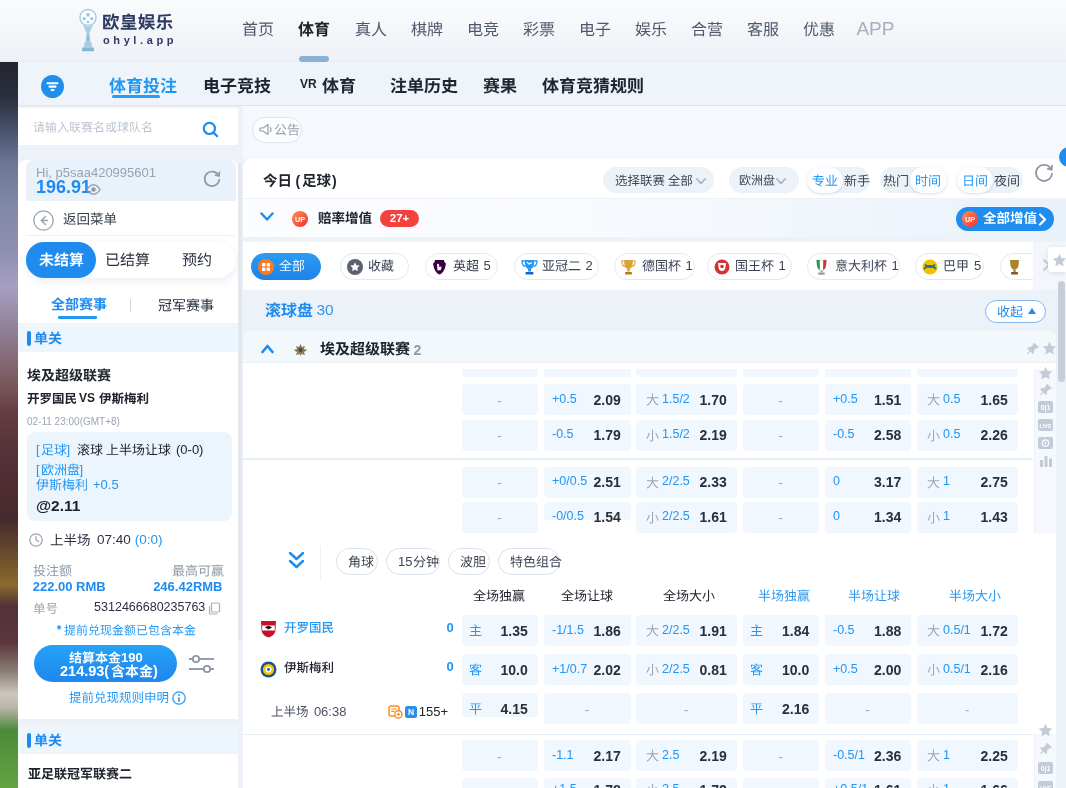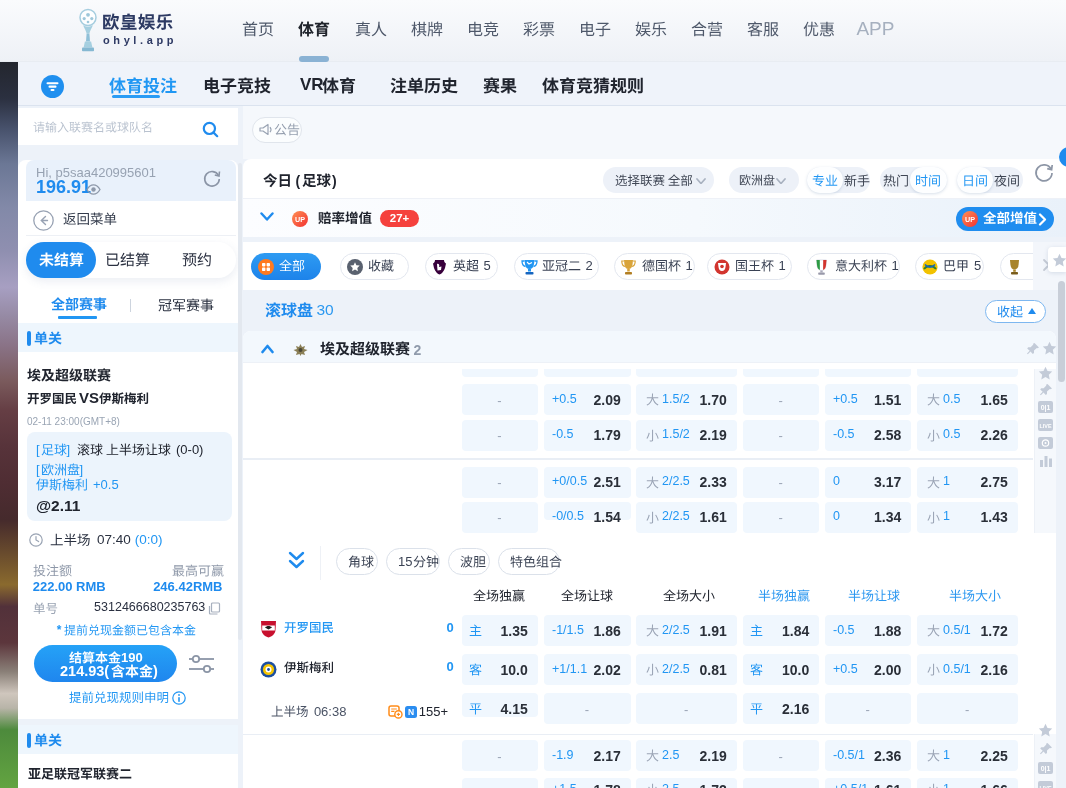--- a/index.html
+++ b/index.html
@@ -115,21 +115,21 @@
   </div>
 <div style="position:absolute;left:111.5px;top:94.5px;width:48px;height:3.4px;background:#2a9cf5;border-radius:2px"></div>
 <div style="position:absolute;left:203.3px;top:76.8px;line-height:0">
     <svg class="ct" width="68" height="20" viewBox="0 0 68 20" fill="#20242e">
       <use href="#g27" transform="translate(0.0,14.96) scale(0.017000,-0.017000)"></use>
       <use href="#g28" transform="translate(17.0,14.96) scale(0.017000,-0.017000)"></use>
       <use href="#g29" transform="translate(34.0,14.96) scale(0.017000,-0.017000)"></use>
       <use href="#g30" transform="translate(51.0,14.96) scale(0.017000,-0.017000)"></use>
     </svg>
   </div>
-<div style="position:absolute;left:300px;top:77.0px;font-size:17px;line-height:15.5px;font-weight:bold;color:#20242e;white-space:pre;">VR</div>
+<div style="position:absolute;left:300px;top:77.0px;font-size:12px;line-height:15.5px;font-weight:bold;color:#20242e;white-space:pre;">VR</div>
 <div style="position:absolute;left:322px;top:76.8px;line-height:0">
     <svg class="ct" width="34" height="20" viewBox="0 0 34 20" fill="#20242e">
       <use href="#g6" transform="translate(0.0,14.96) scale(0.017000,-0.017000)"></use>
       <use href="#g7" transform="translate(17.0,14.96) scale(0.017000,-0.017000)"></use>
     </svg>
   </div>
 <div style="position:absolute;left:389.8px;top:76.8px;line-height:0">
     <svg class="ct" width="68" height="20" viewBox="0 0 68 20" fill="#20242e">
       <use href="#g26" transform="translate(0.0,14.96) scale(0.017000,-0.017000)"></use>
       <use href="#g31" transform="translate(17.0,14.96) scale(0.017000,-0.017000)"></use>
@@ -261,21 +261,21 @@
     </svg>
   </div>
 <div style="position:absolute;left:27px;top:391.6px;line-height:0">
     <svg class="ct" width="50" height="15" viewBox="0 0 50 15" fill="#20242e">
       <use href="#g72" transform="translate(0.0,11.00) scale(0.012500,-0.012500)"></use>
       <use href="#g73" transform="translate(12.5,11.00) scale(0.012500,-0.012500)"></use>
       <use href="#g74" transform="translate(25.0,11.00) scale(0.012500,-0.012500)"></use>
       <use href="#g75" transform="translate(37.5,11.00) scale(0.012500,-0.012500)"></use>
     </svg>
   </div>
-<div style="position:absolute;left:79px;top:392.4px;font-size:15px;line-height:12px;font-weight:bold;color:#20242e;white-space:pre;">VS</div>
+<div style="position:absolute;left:79px;top:392.4px;font-size:12px;line-height:12px;font-weight:bold;color:#20242e;white-space:pre;">VS</div>
 <div style="position:absolute;left:98.5px;top:391.6px;line-height:0">
     <svg class="ct" width="50" height="15" viewBox="0 0 50 15" fill="#20242e">
       <use href="#g76" transform="translate(0.0,11.00) scale(0.012500,-0.012500)"></use>
       <use href="#g77" transform="translate(12.5,11.00) scale(0.012500,-0.012500)"></use>
       <use href="#g78" transform="translate(25.0,11.00) scale(0.012500,-0.012500)"></use>
       <use href="#g79" transform="translate(37.5,11.00) scale(0.012500,-0.012500)"></use>
     </svg>
   </div>
 <div style="position:absolute;left:27px;top:415.3px;font-size:10px;line-height:13px;font-weight:normal;color:#9aa5b4;white-space:pre;">02-11 23:00(GMT+8)</div>
 <div style="position:absolute;left:27px;top:431.5px;width:205px;height:89px;background:#ecf4fc;border-radius:8px"></div>
@@ -1037,21 +1037,21 @@
   </div>
 <div class="cell" style="left:461.5px;top:654px;width:76px;height:31px;">
     <div style="position:absolute;left:7.5px;top:9.3px;line-height:0">
       <svg class="ct" width="13" height="15" viewBox="0 0 13 15" fill="#2196f3">
         <use href="#g21" transform="translate(0.0,11.44) scale(0.013000,-0.013000)"></use>
       </svg>
     </div>
     <span class="od">10.0</span>
   </div>
 <div class="cell" style="left:543.5px;top:654px;width:87px;height:31px;">
-    <span class="hdl" style="left:8.5px;color:#2196f3">+1/1.1</span>
+    <span class="hdl" style="left:8.5px;color:#2196f3">+1/0.7</span>
     <span class="od">2.02</span>
   </div>
 <div class="cell" style="left:636px;top:654px;width:100.5px;height:31px;">
     <div style="position:absolute;left:10px;top:9.3px;line-height:0">
       <svg class="ct" width="13" height="15" viewBox="0 0 13 15" fill="#9aa4b5">
         <use href="#g162" transform="translate(0.0,11.44) scale(0.013000,-0.013000)"></use>
       </svg>
     </div>
     <span class="hdl" style="left:26px">2/2.5</span>
     <span class="od">0.81</span>
@@ -1122,21 +1122,21 @@
     <span class="dash">-</span>
   </div>
 <div class="cell" style="left:917px;top:693px;width:100.5px;height:31px;">
     <span class="dash">-</span>
   </div>
 <div style="position:absolute;left:243px;top:733.5px;width:790px;height:1.5px;background:#e9eef5"></div>
 <div class="cell" style="left:461.5px;top:740px;width:76px;height:31px;">
     <span class="dash">-</span>
   </div>
 <div class="cell" style="left:543.5px;top:740px;width:87px;height:31px;">
-    <span class="hdl" style="left:8.5px;color:#2196f3">-1.9</span>
+    <span class="hdl" style="left:8.5px;color:#2196f3">-1.1</span>
     <span class="od">2.17</span>
   </div>
 <div class="cell" style="left:636px;top:740px;width:100.5px;height:31px;">
     <div style="position:absolute;left:10px;top:9.3px;line-height:0">
       <svg class="ct" width="13" height="15" viewBox="0 0 13 15" fill="#9aa4b5">
         <use href="#g156" transform="translate(0.0,11.44) scale(0.013000,-0.013000)"></use>
       </svg>
     </div>
     <span class="hdl" style="left:26px">2.5</span>
     <span class="od">2.19</span>

